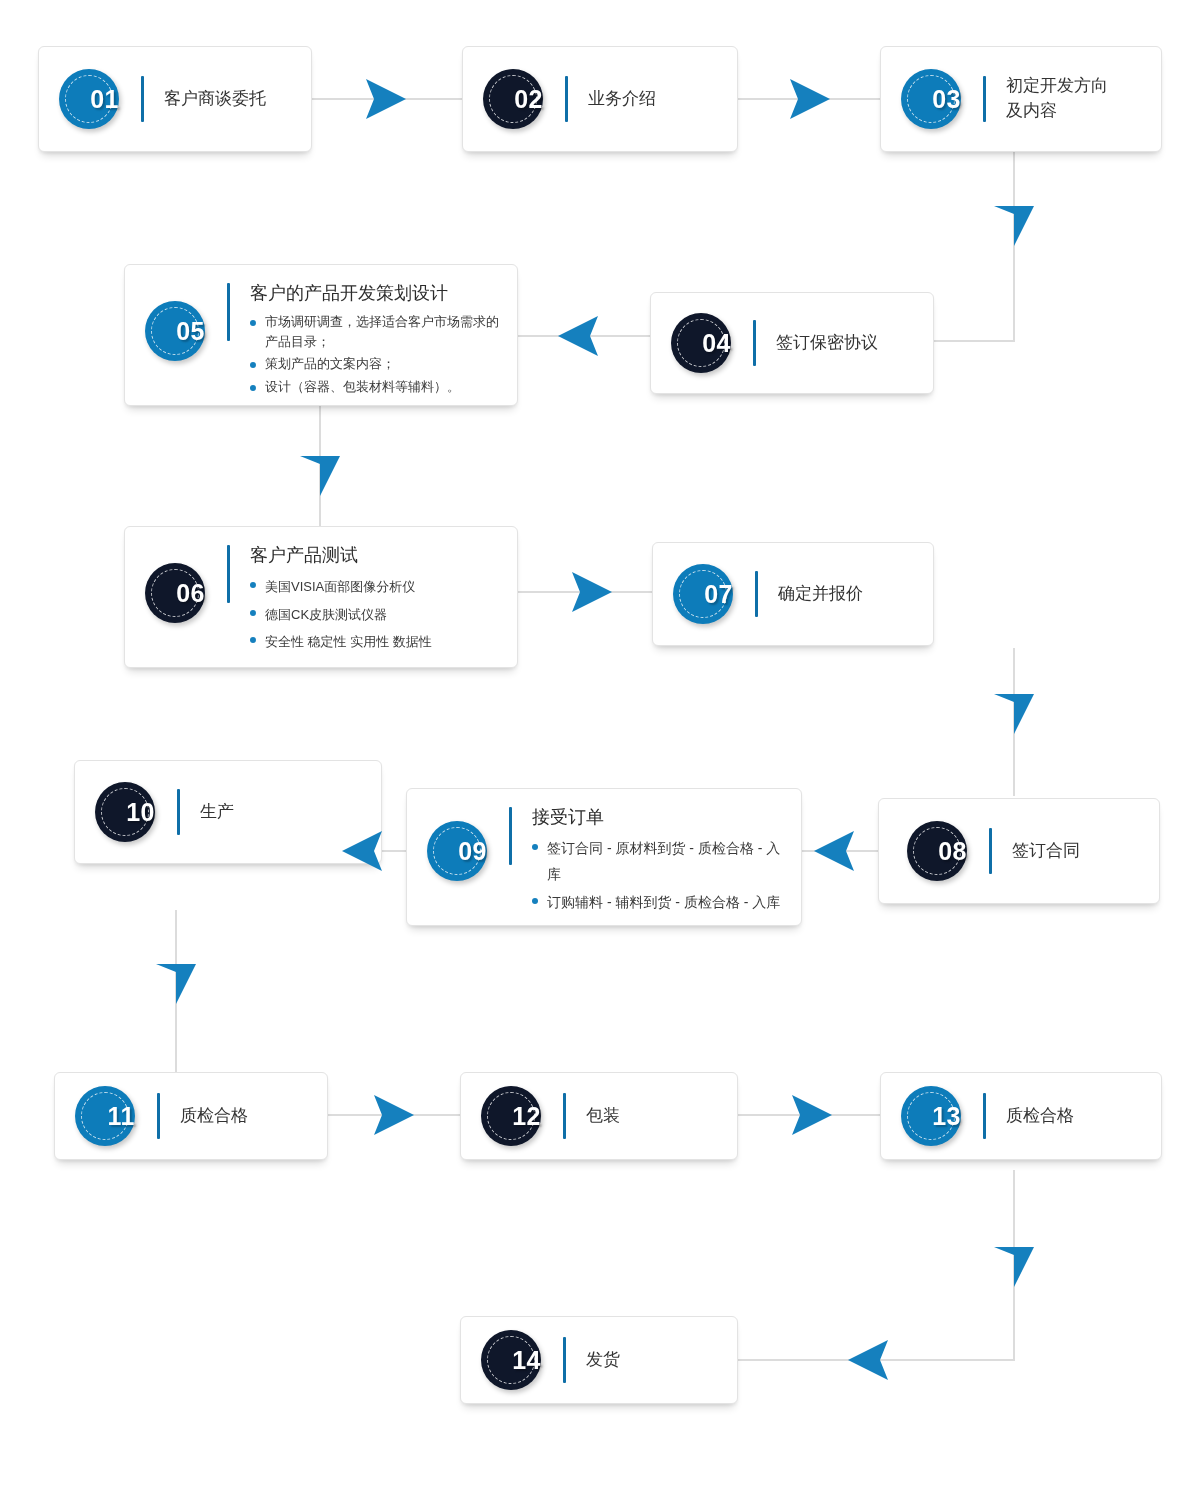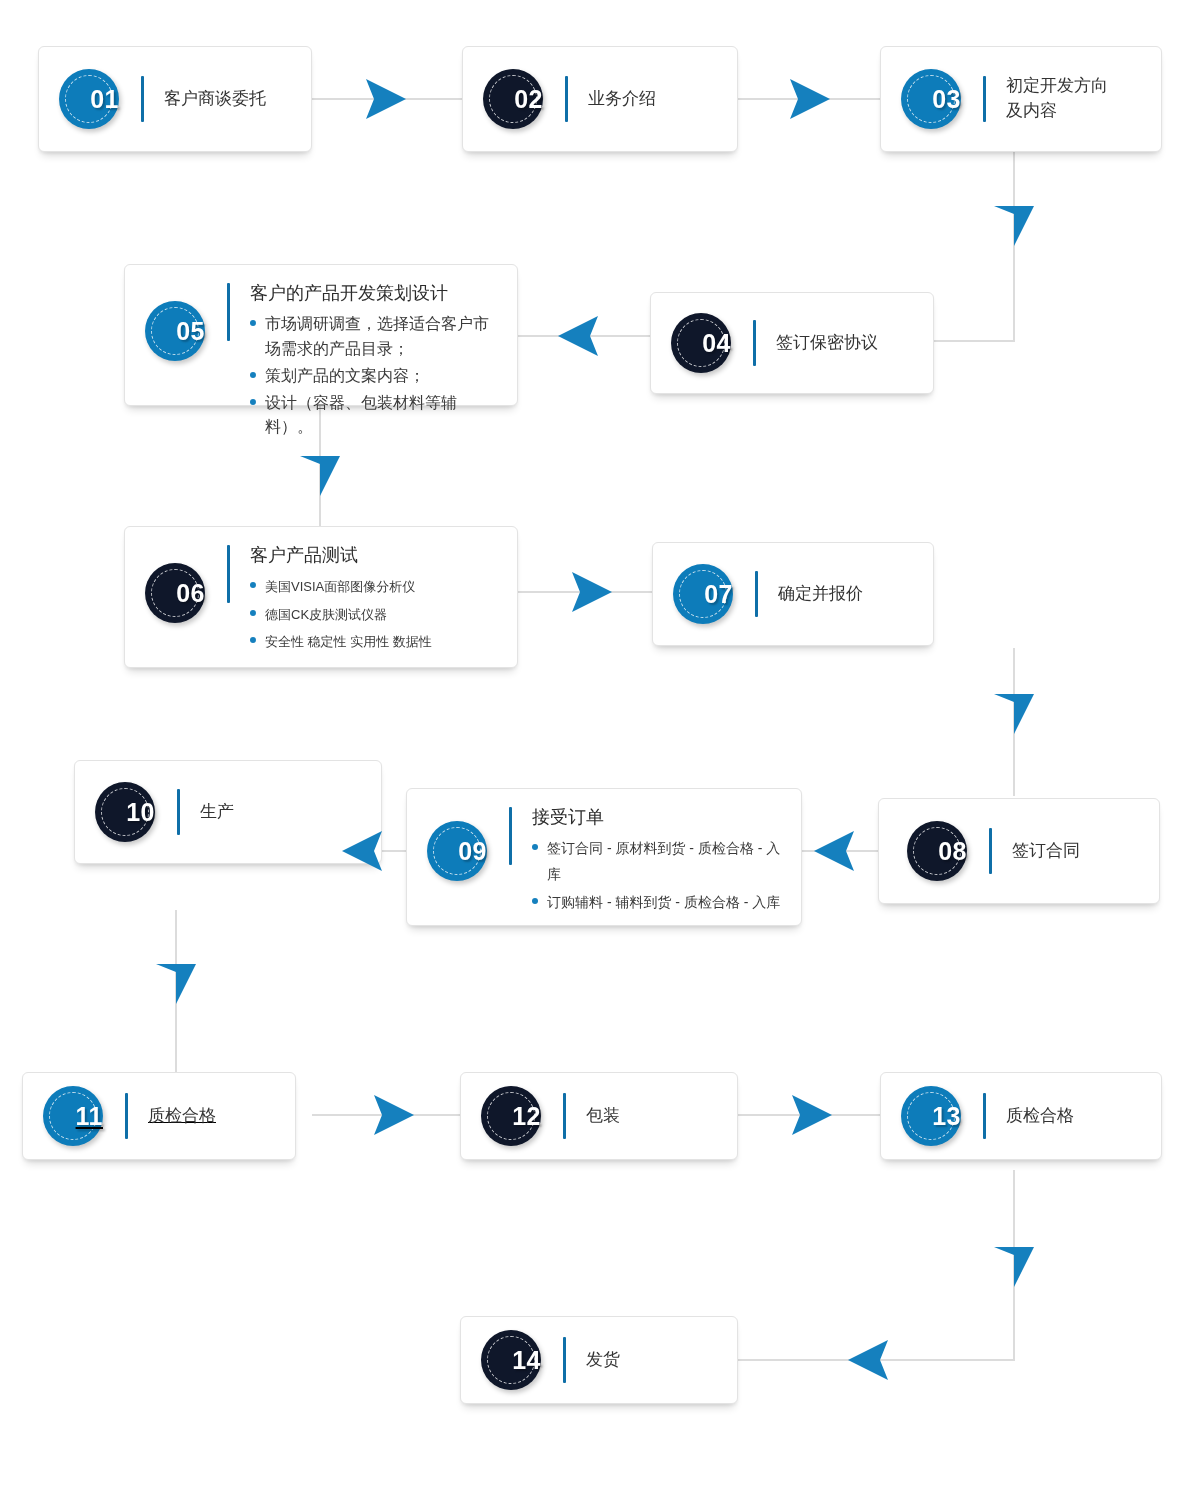--- a/index.html
+++ b/index.html
@@ -111,21 +111,21 @@
 
   ul.bullets {
     list-style: none;
     margin: 0;
     padding: 0;
   }
   ul.bullets li {
     position: relative;
     padding-left: 15px;
     color: #3a3a3a;
-    font-size: 16px;
+    font-size: 13px;
     line-height: 1.55;
     margin-bottom: 2px;
   }
   ul.bullets li::before {
     content: "";
     position: absolute;
     left: 0;
     top: 8px;
     width: 6px;
     height: 6px;
@@ -335,21 +335,21 @@
   <div class="card" style="left:38px; top:760px; width:308px; height:104px;margin-left:36px;">
     <div class="badge light">
       <span>10</span>
     </div>
     <div class="divider"></div>
     <div class="body">
       <div class="label">生产</div>
     </div>
   </div>
 
-  <div class="card" style="left:22px; top:1072px; width:274px; height:88px;text-decoration:underline;">
+  <div class="card" style="left:54px; top:1072px; width:274px; height:88px;">
     <div class="badge dark">
       <span>11</span>
     </div>
     <div class="divider"></div>
     <div class="body">
       <div class="label">质检合格</div>
     </div>
   </div>
 
   <div class="card" style="left:460px; top:1072px; width:278px; height:88px;">

